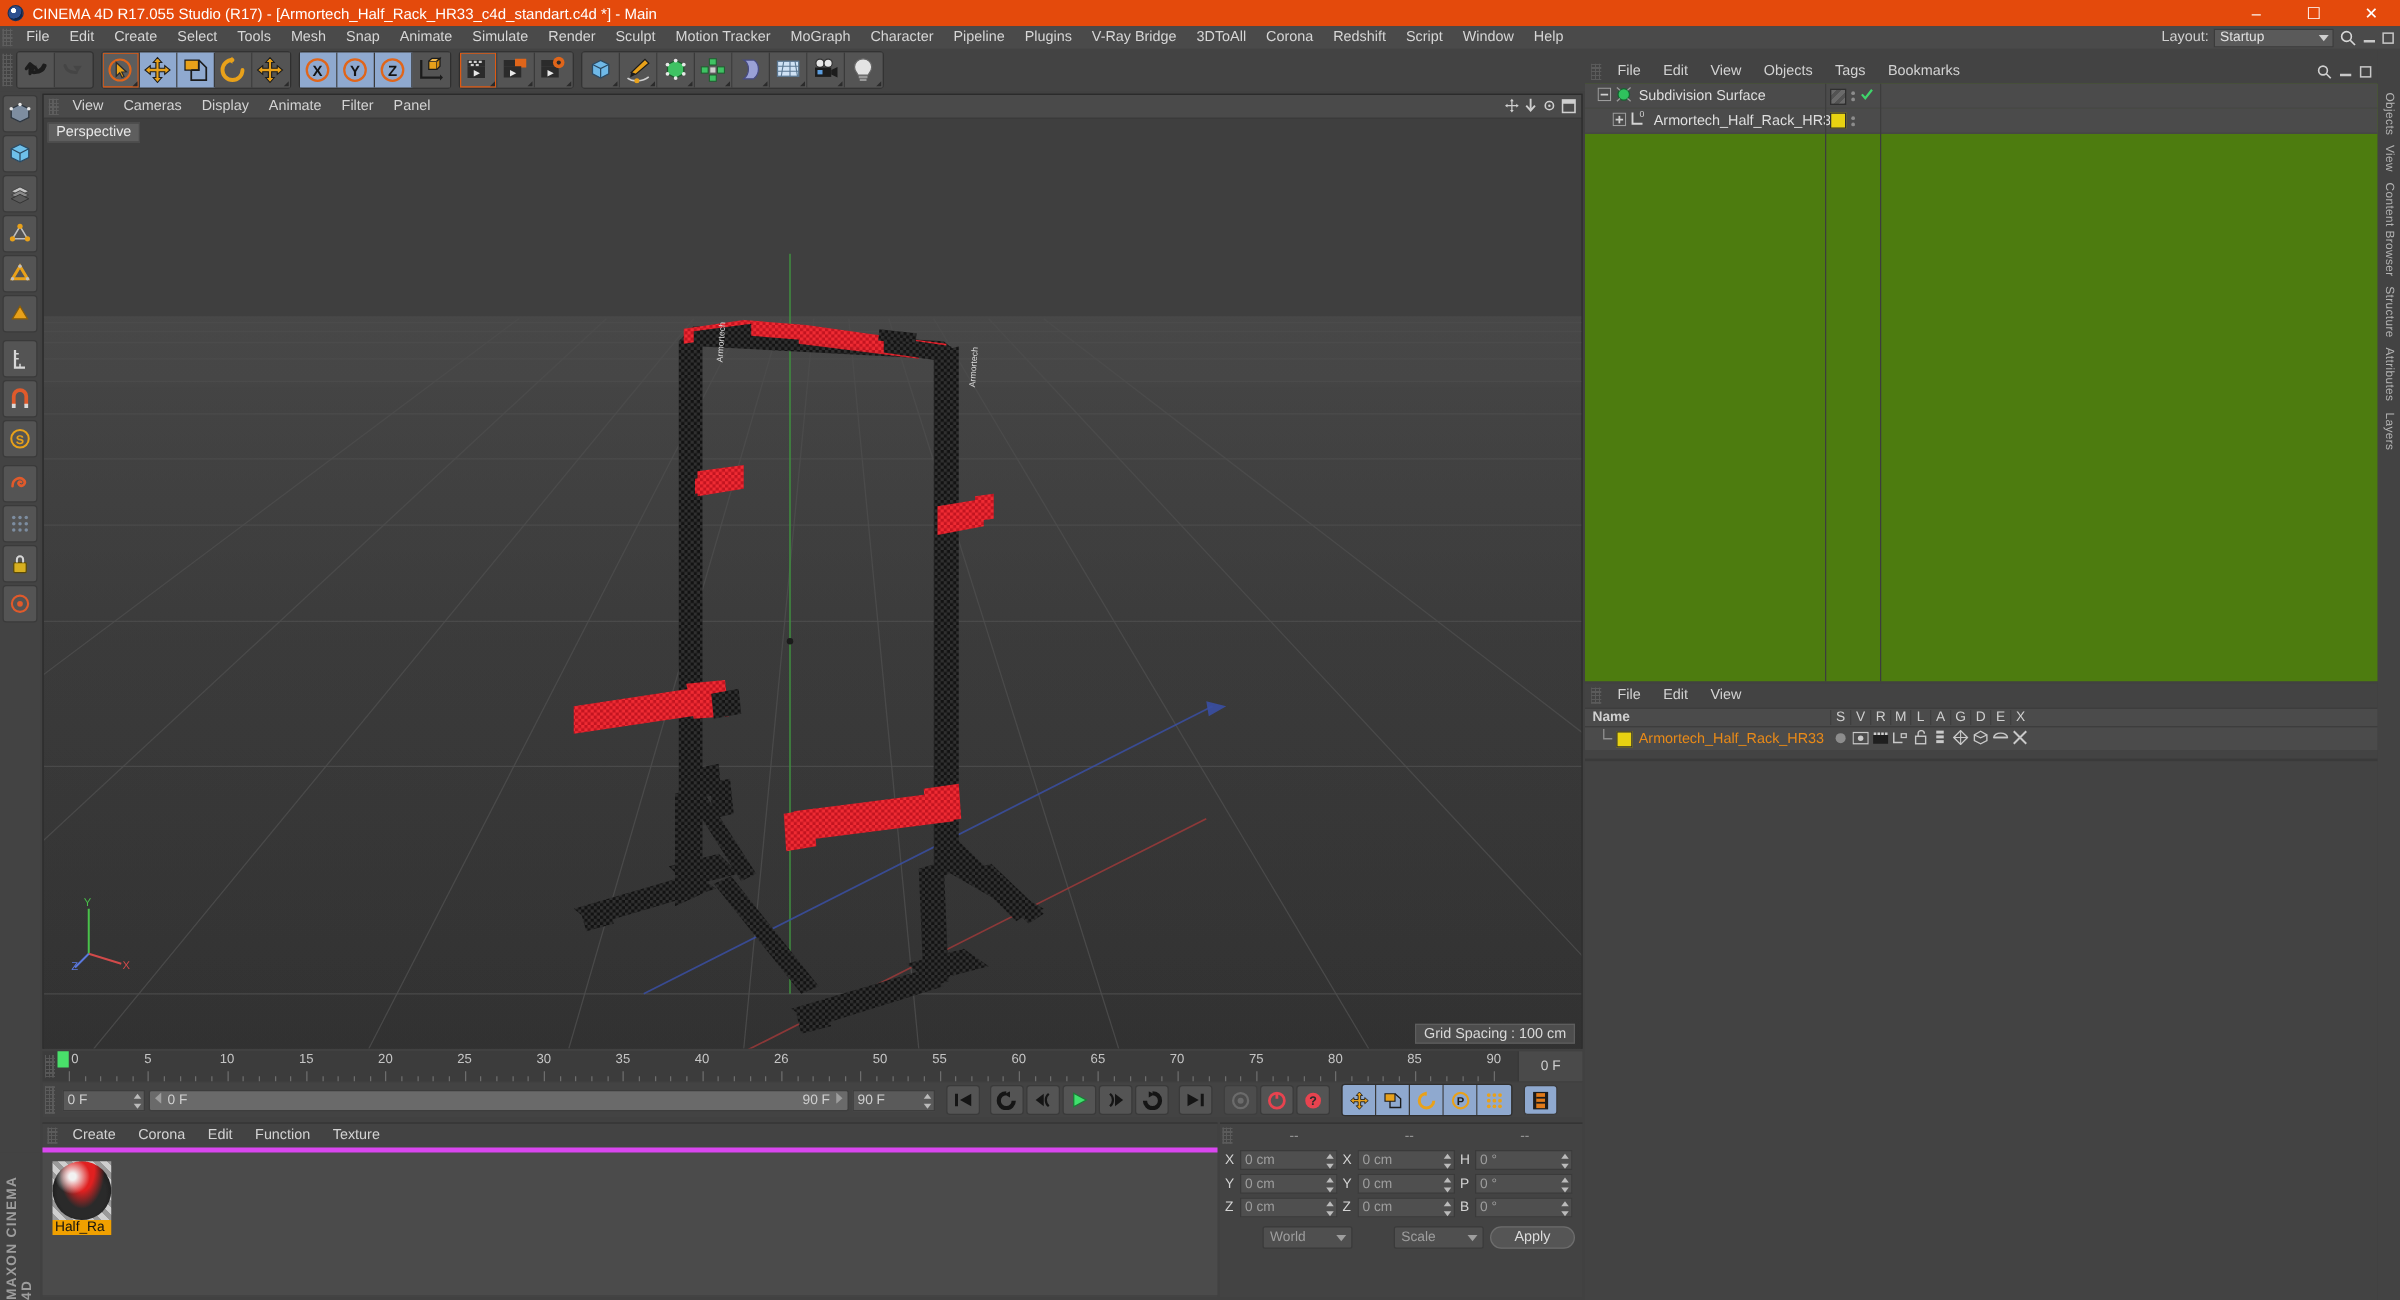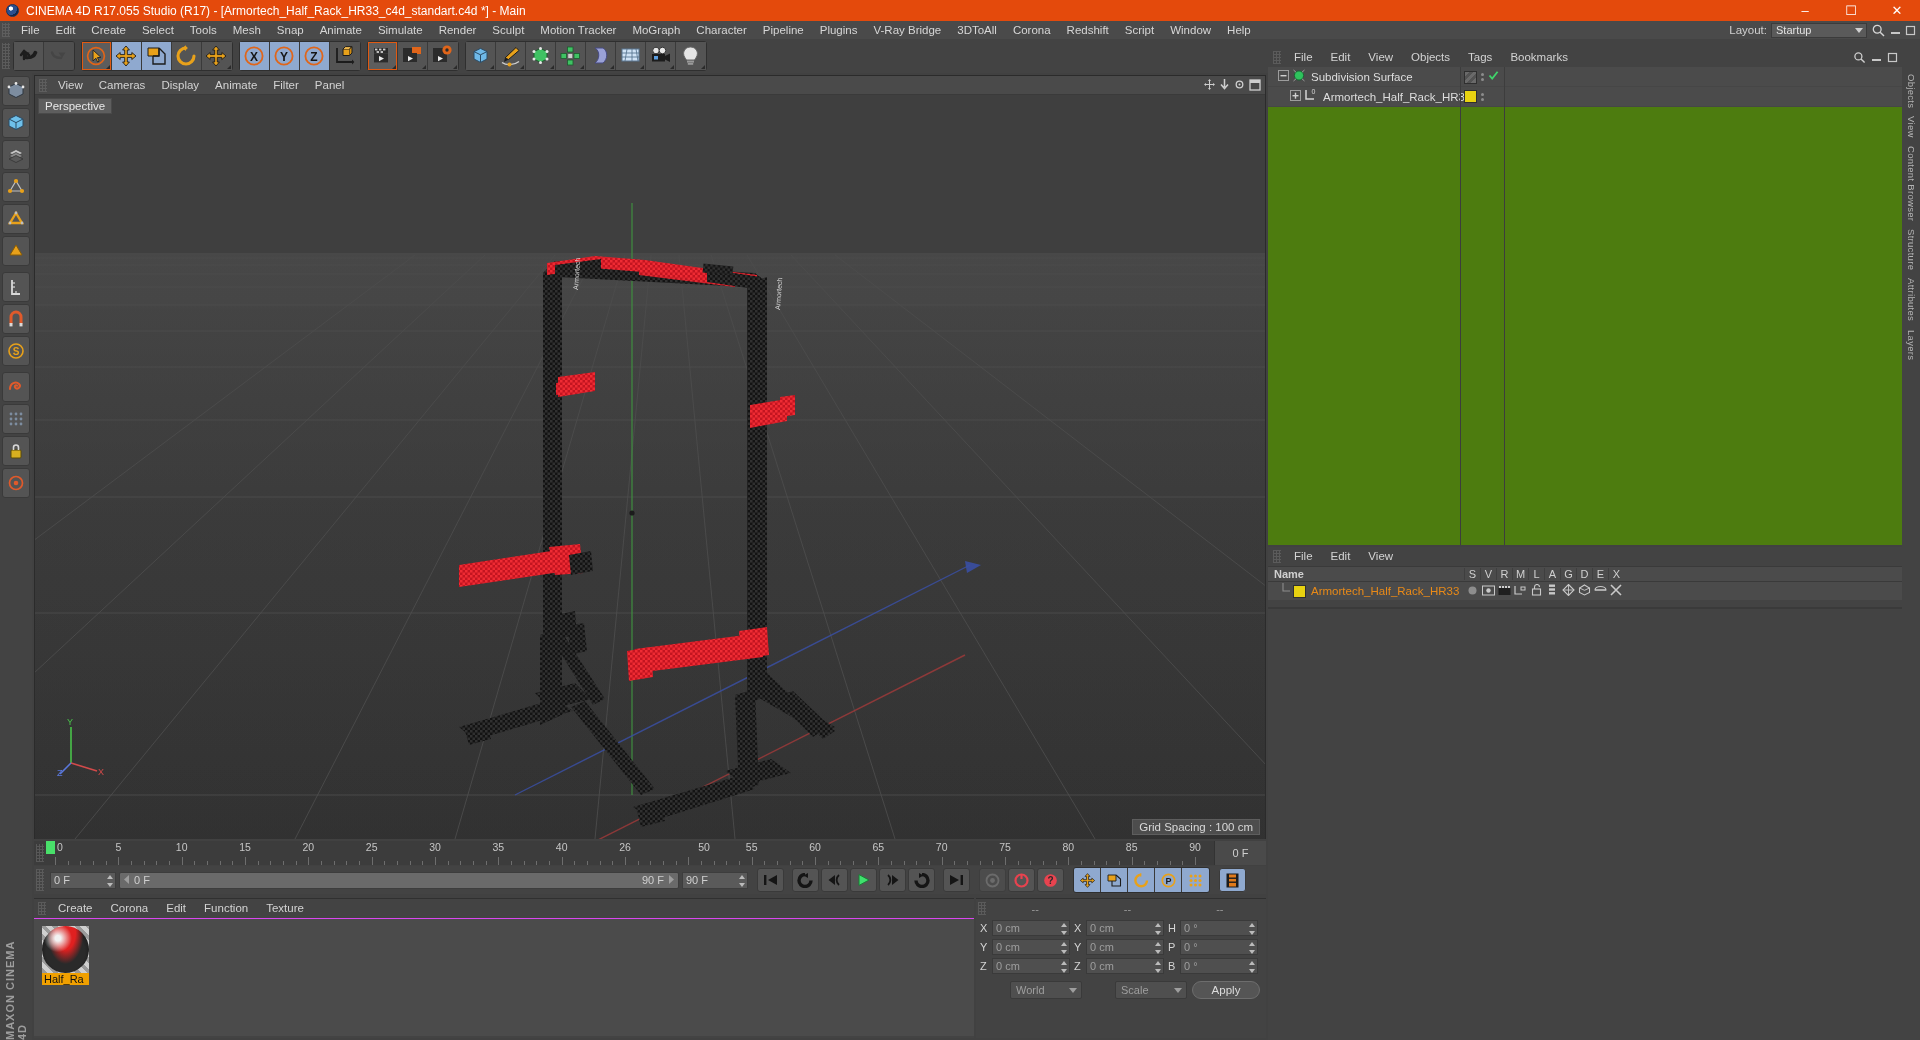--- a/index.html
+++ b/index.html
@@ -81,21 +81,21 @@
   .spin{position:absolute;right:2px;top:2px;width:6px;height:12px;display:flex;flex-direction:column;justify-content:space-between;}
   .spin i{border-left:3px solid transparent;border-right:3px solid transparent;}
   .spin i.u{border-bottom:4px solid #bbb;}
   .spin i.d{border-top:4px solid #bbb;}
   .pbtn{width:27px;height:24px;background:#545454;border:1px solid #3a3a3a;border-radius:3px;display:flex;align-items:center;justify-content:center;}
   .pbtn.on{background:#8fa9cf;}
   
   #matmgr{position:absolute;left:34px;top:898px;width:940px;height:140px;background:#434343;border-top:1px solid #303030;}
   #matmenu{height:19px;display:flex;align-items:center;padding-left:2px;background:#434343;}
   #matmenu .mm{padding:0 9px;font-size:11.5px;color:#d3d3d3;line-height:19px;}
-  #matbody{position:relative;height:118px;background:#4b4b4b;border-top:1px solid #d946ef;}
+  #matbody{position:relative;height:118px;background:#4b4b4b;border-top:4px solid #d946ef;}
   .matchip{position:absolute;left:8px;top:7px;width:47px;}
   .matsphere{width:47px;height:47px;
     background:
       radial-gradient(circle at 34% 26%, #f2f2f2 0 6%, rgba(255,255,255,0) 30%),
       radial-gradient(ellipse at 50% 14%, #e02020 0 30%, rgba(224,32,32,0) 55%),
       radial-gradient(circle at 50% 55%, #2a2a2a 0 55%, #0b0b0b 100%);
     border-radius:50%;
   }
   .matsphere-bg{width:47px;height:47px;
     background:repeating-linear-gradient(45deg,#9a9a9a 0 4px,#cfcfcf 4px 8px);

